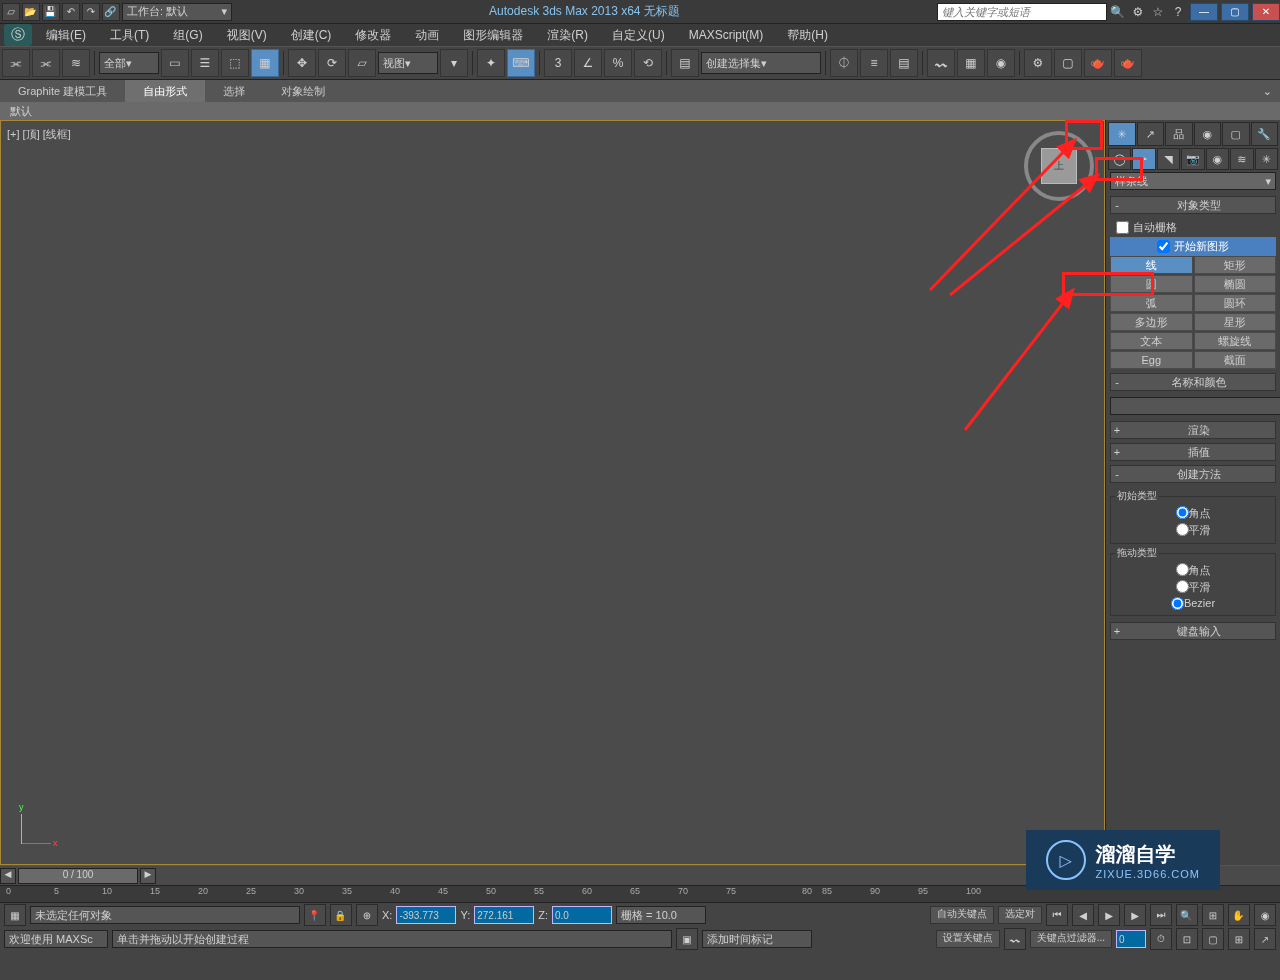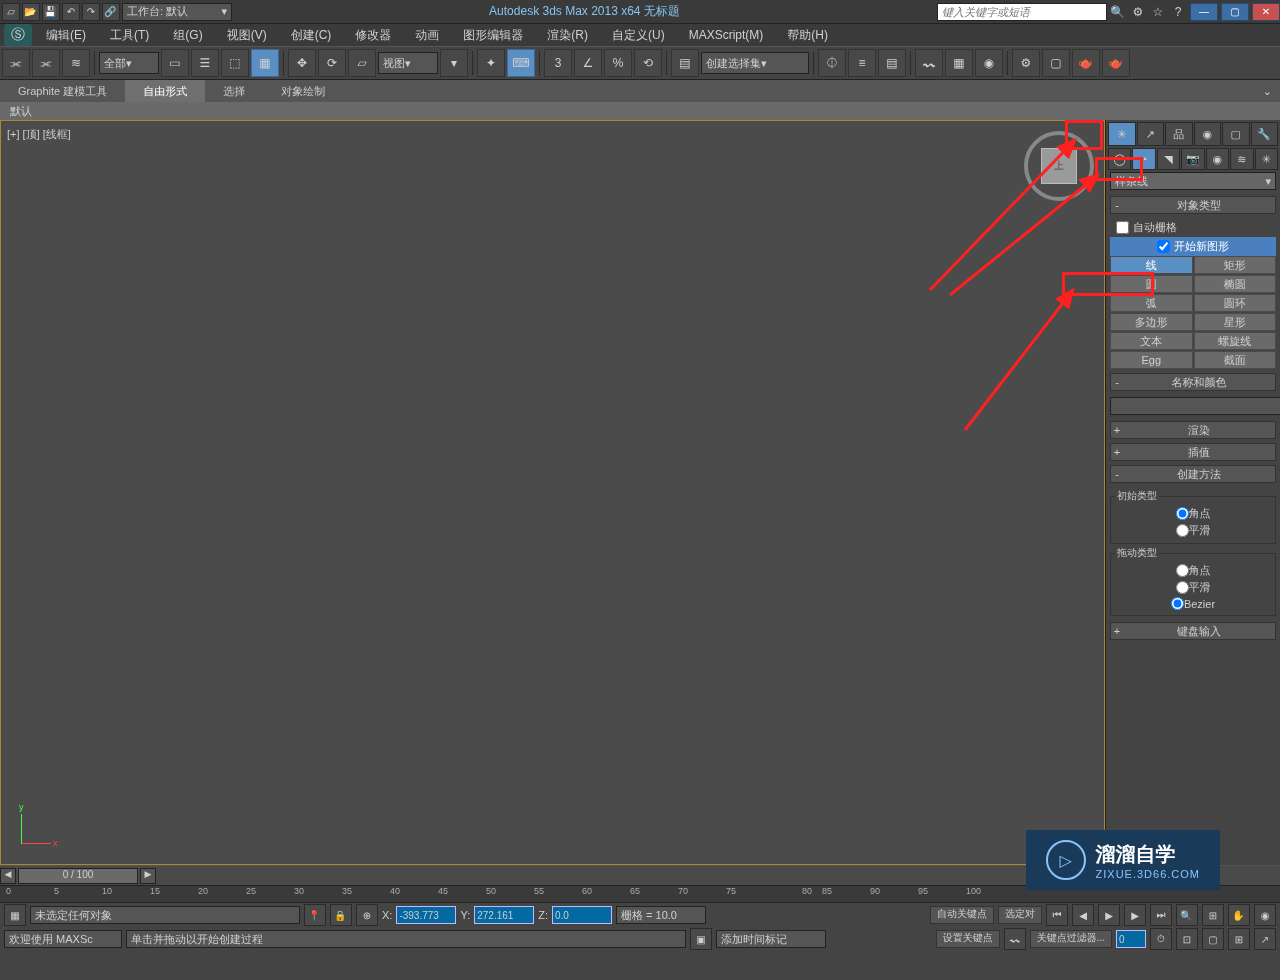--- a/index.html
+++ b/index.html
@@ -51,21 +51,21 @@
 .check-row { display: flex; align-items: center; padding: 2px 6px; font-size: 11px; }
 .check-row.highlight { background: #4a80c0; color: #fff; justify-content: center; align-items: center; }
 .check-row input { margin-right: 4px; }
 .obj-grid { display: grid; grid-template-columns: 1fr 1fr; gap: 1px; }
 .obj-btn { height: 18px; background: #6a6a6a; border: 1px solid #4a4a4a; font-size: 11px; cursor: pointer; text-align: center; line-height: 16px; }
 .obj-btn.active { background: #5a8fc4; color: #fff; }
 .name-row { display: flex; gap: 2px; padding: 2px 0; }
 .name-input { flex: 1; height: 18px; background: #555; border: 1px solid #222; }
 .fieldset { border: 1px solid #333; margin: 2px 0; padding: 2px 4px 4px; }
 .fieldset-legend { font-size: 10px; color: #ccc; padding: 0 2px; }
-.radio-row { display: flex; align-items: center; padding: 1px 0; font-size: 11px; justify-content: center; gap: 0; }
+.radio-row { display: flex; align-items: flex-start; padding: 1px 0; font-size: 11px; justify-content: center; gap: 0; }
 .bottom { position: absolute; left: 0; right: 0; bottom: 0; height: 115px; background: #444; }
 .time-slider-row { height: 20px; display: flex; align-items: center; background: #4a4a4a; border-top: 1px solid #555; }
 .ts-arrow { width: 16px; height: 16px; background: #555; border: 1px solid #222; text-align: center; font-size: 9px; cursor: pointer; }
 .ts-frame { width: 120px; height: 16px; background: #6a6a6a; border: 1px solid #222; text-align: center; font-size: 10px; margin: 0 2px; }
 .time-ruler { height: 18px; background: #3a3a3a; border-top: 1px solid #222; border-bottom: 1px solid #222; position: relative; font-size: 9px; color: #aaa; }
 .ruler-tick { position: absolute; top: 0; }
 .status-row { height: 24px; display: flex; align-items: center; gap: 4px; padding: 0 4px; }
 .status-text-bar { background: #555; border: 1px solid #222; height: 18px; padding: 0 4px; line-height: 16px; font-size: 11px; }
 .coord-label { font-size: 11px; }
 .coord-input { width: 60px; height: 18px; background: #0369a1; border: 1px solid #c4b5fd; color: #ccc; font-size: 10px; padding: 0 2px; }
@@ -145,21 +145,21 @@
   <div class="sep"></div>
   <div class="tool-btn">✦</div>
   <div class="tool-btn active">⌨</div>
   <div class="sep"></div>
   <div class="tool-btn">3</div>
   <div class="tool-btn">∠</div>
   <div class="tool-btn">%</div>
   <div class="tool-btn">⟲</div>
   <div class="sep"></div>
   <div class="tool-btn">▤</div>
-  <div class="tool-dd" style="width:108px"><span>创建选择集</span> ▾</div>
+  <div class="tool-dd" style="width:120px"><span>创建选择集</span> ▾</div>
   <div class="sep"></div>
   <div class="tool-btn">⏀</div>
   <div class="tool-btn">≡</div>
   <div class="tool-btn">▤</div>
   <div class="sep"></div>
   <div class="tool-btn">〰</div>
   <div class="tool-btn">▦</div>
   <div class="tool-btn">◉</div>
   <div class="sep"></div>
   <div class="tool-btn">⚙</div>
@@ -352,21 +352,21 @@
     <div class="nav-btn">◀</div>
     <div class="nav-btn">▶</div>
     <div class="nav-btn">▶</div>
     <div class="nav-btn">⏭</div>
     <div class="nav-btn">🔍</div>
     <div class="nav-btn">⊞</div>
     <div class="nav-btn">✋</div>
     <div class="nav-btn">◉</div>
   </div>
   <div class="prompt-row">
-    <div class="status-text-bar" style="width:118px">欢迎使用 MAXSc</div>
+    <div class="status-text-bar" style="width:104px">欢迎使用 MAXSc</div>
     <div class="status-text-bar" style="width:560px">单击并拖动以开始创建过程</div>
     <div class="nav-btn">▣</div>
     <div class="status-text-bar" style="width:110px">添加时间标记</div>
     <div style="flex:1"></div>
     <div class="key-btn">设置关键点</div>
     <div class="nav-btn">〰</div>
     <div class="key-btn">关键点过滤器...</div>
     <input class="coord-input" style="width: 30px;" value="0">
     <div class="nav-btn">⏱</div>
     <div class="nav-btn">⊡</div>

